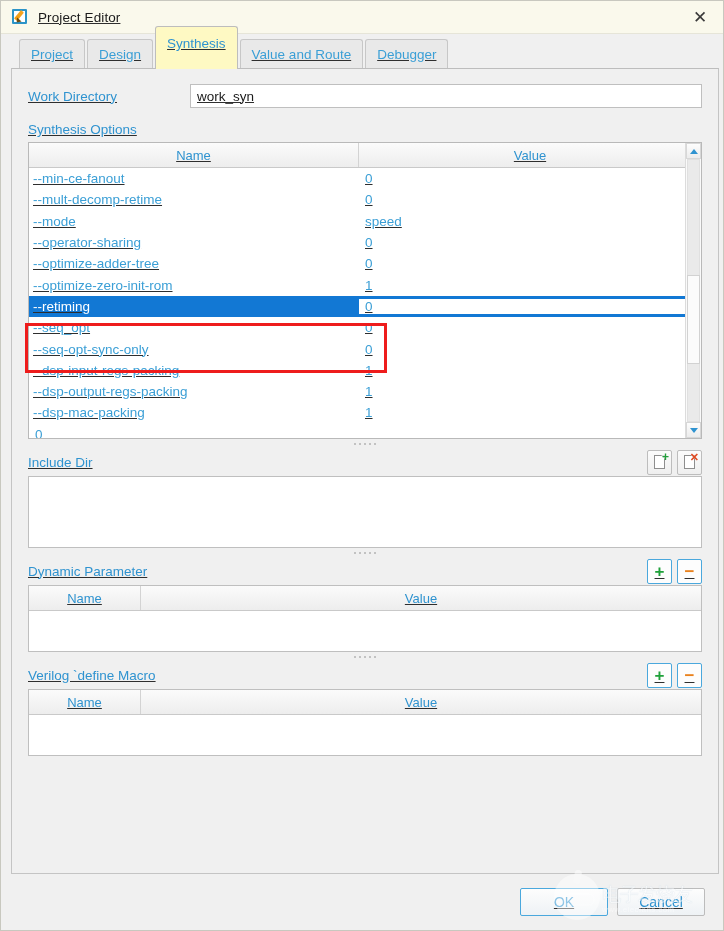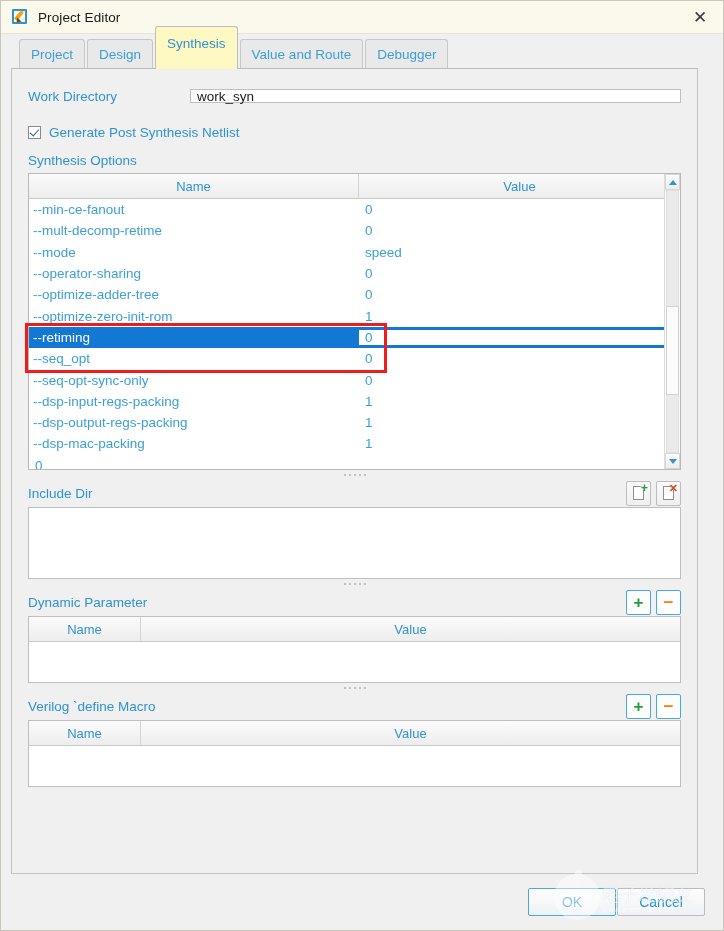--- a/index.html
+++ b/index.html
@@ -10,21 +10,21 @@
     font-size:13px;
     color:#2e2e2e;
     overflow:hidden;
     position:relative;
   }
   .window{
     position:absolute;inset:0;
     background:#f0f0f0;
     border:1px solid #c8c8bf;
     box-sizing:border-box;
-    display:flex;flex-direction:column;
+    display:flex;flex-direction:column;text-decoration:underline;
   }
   
   .titlebar{
     height:33px;flex:0 0 33px;
     background:#faf9ec;
     border-bottom:1px solid #e6e5d8;
     display:flex;align-items:center;
     box-sizing:border-box;
     position:relative;
   }
@@ -81,36 +81,36 @@
     background:#fef9c3;
     color:#2f93d0;
     height:43px;line-height:33px;
     border-color:#bdbdbd;
     z-index:3;
     margin-bottom:-1px;
   }
   
   .panel{
     flex:1 1 auto;
-    margin:0 25px 0 10px;
+    margin:0 4px 0 10px;
     background:#f0f0f0;
     border:1px solid #c4c4c4;
     border-top:1px solid #bdbdbd;
     box-sizing:border-box;
     position:relative;
     display:flex;flex-direction:column;
     overflow:hidden;
   }
   .panel-inner{padding:14px 16px 0 16px;flex:1 1 auto;display:flex;flex-direction:column;}
   .lbl{color:#2f93d0;font-size:13.5px;}
   
   .wd-row{display:flex;align-items:center;height:26px;margin-bottom:13px;}
   .wd-label{width:162px;flex:0 0 162px;}
   .wd-input{
-    flex:1 1 auto;height:14px;
+    flex:1 1 auto;height:24px;
     border:1px solid #bfbfbf;background:#fff;
     box-sizing:border-box;
     padding:0 6px;
     font-size:13.5px;color:#1a1a1a;
     display:flex;align-items:center;
   }
   
   .cb-row{display:flex;align-items:center;height:20px;margin-bottom:11px;}
   .checkbox{
     width:13px;height:13px;flex:0 0 13px;
@@ -241,21 +241,21 @@
     height:25px;flex:0 0 25px;display:flex;
     background:linear-gradient(180deg,#fbfbfb 0%,#ededed 100%);
     border-bottom:1px solid #c9c9c9;box-sizing:border-box;
   }
   .mt-head .th.name{width:112px;flex:0 0 112px;}
   .mt-body{flex:1 1 auto;background:#fff;}
   
   .footer{
     flex:0 0 auto;height:56px;
     display:flex;align-items:center;justify-content:flex-end;
-    padding-right:18px;gap:1px;
+    padding-right:18px;gap:9px;
     position:relative;
   }
   .pbtn{
     width:88px;height:28px;
     display:flex;align-items:center;justify-content:center;
     font-size:14px;color:#2f93d0;
     background:linear-gradient(180deg,#fdfdfd,#eef2f5);
     border:1px solid #bcbcbc;border-radius:2px;
     box-sizing:border-box;cursor:default;
   }
@@ -318,24 +318,20 @@
   </div>
 
   <div class="panel">
     <div class="panel-inner">
 
       <div class="wd-row">
         <div class="lbl wd-label">Work Directory</div>
         <div class="wd-input">work_syn</div>
       </div>
 
-      <div class="cb-row">
-        <div class="checkbox"></div>
-        <div class="lbl">Generate Post Synthesis Netlist</div>
-      </div>
 
       <div class="lbl section-title">Synthesis Options</div>
 
       <div class="opt-table">
         <div class="th-row">
           <div class="th name">Name</div>
           <div class="th value">Value</div>
         </div>
         <div class="rows-wrap" id="opt-rows">
             <div class="row">

